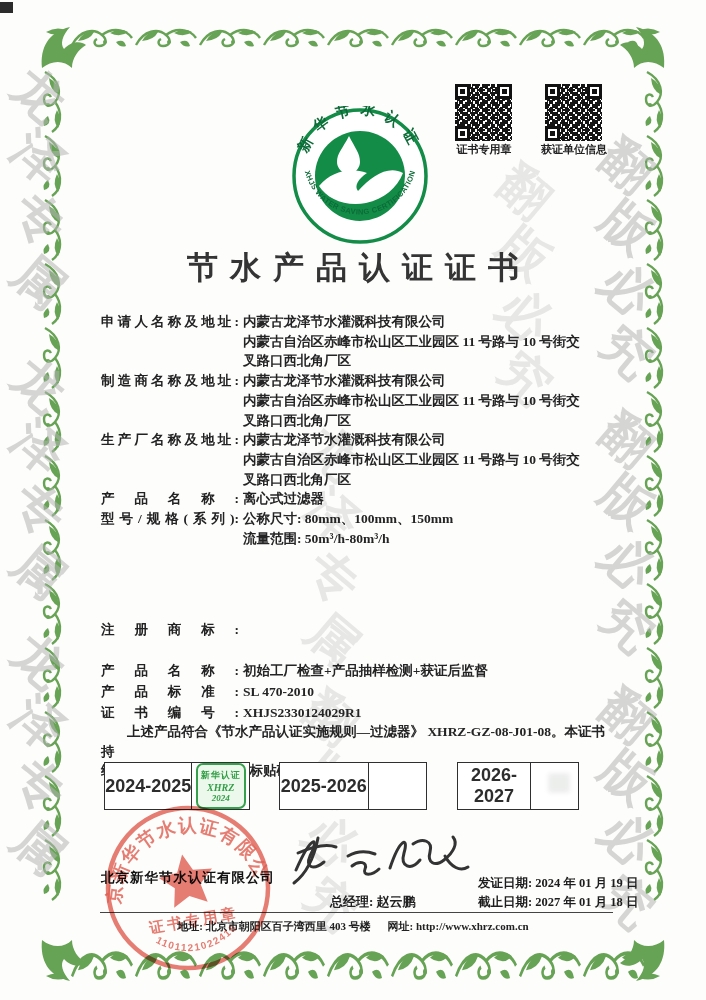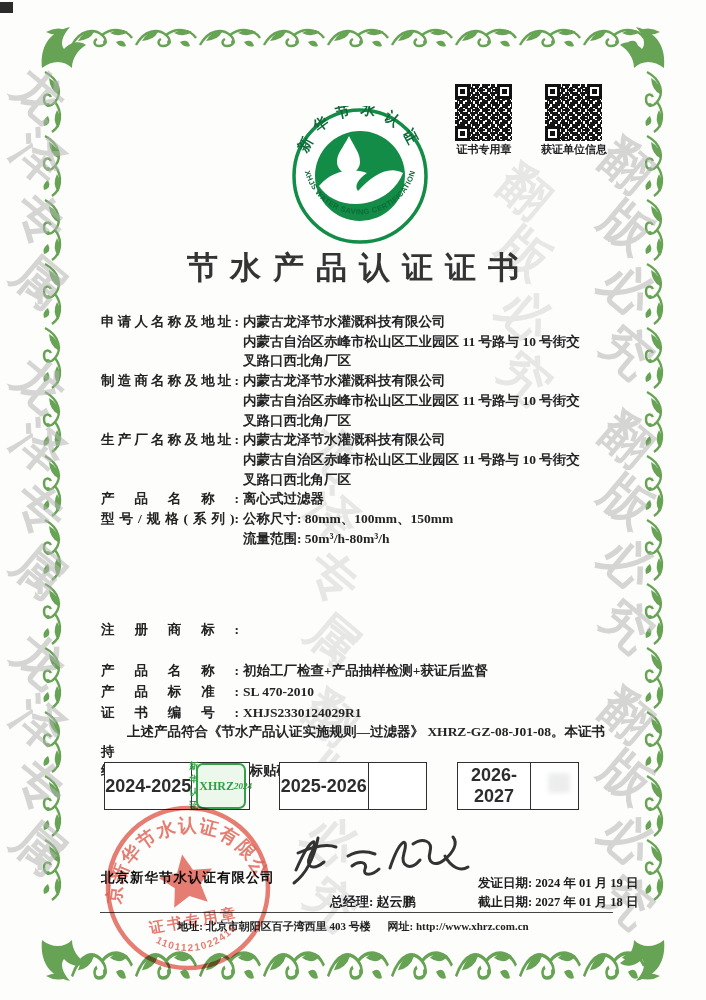--- a/index.html
+++ b/index.html
@@ -44,23 +44,23 @@
               font-weight:600;line-height:19.5px;color:#242424;}
   .compliance .ind{text-indent:26px;display:block;}
   
   .ybox{position:absolute;top:762px;height:48px;border:1.5px solid #2f2f2f;z-index:3;display:flex;
         background:#fff;box-sizing:border-box;}
   .ybox .yr{width:60%;display:flex;align-items:center;justify-content:center;font-size:18px;
             font-weight:700;border-right:1.5px solid #2f2f2f;font-family:"Liberation Sans",sans-serif;text-align:center;}
   .ybox .cell{flex:1;position:relative;}
   .sticker{position:absolute;left:50%;top:50%;transform:translate(-50%,-50%);width:46px;height:42px;
            border:2px solid #35a14c;border-radius:7px;background:#edf8ec;display:flex;
-           flex-direction:row;align-items:center;justify-content:center;color:#2f9e44;}
+           flex-direction:column;align-items:center;justify-content:center;color:#2f9e44;}
   .sticker .s1{font-size:9px;font-weight:700;letter-spacing:1px;}
-  .sticker .s2{font-size:12px;font-weight:700;}
+  .sticker .s2{font-size:10px;font-weight:700;font-style:italic;}
   .sticker .s3{font-size:9px;font-weight:700;font-style:italic;}
   .smudge{position:absolute;right:8px;top:10px;width:22px;height:20px;background:#9aa49b;
           opacity:.18;filter:blur(2px);border-radius:3px;}
   
   .seal{position:absolute;left:100px;top:800px;z-index:5;mix-blend-mode:multiply;opacity:.88;}
   .company-name{position:absolute;left:101px;top:869px;font-size:13.5px;font-weight:700;color:#111;
                 z-index:4;letter-spacing:1px;}
   .signature{position:absolute;left:282px;top:826px;z-index:4;}
   .manager{position:absolute;left:330px;top:893px;font-size:13px;font-weight:700;color:#222;z-index:4;}
   .dates{position:absolute;left:478px;top:874px;z-index:4;font-size:12.5px;font-weight:700;

